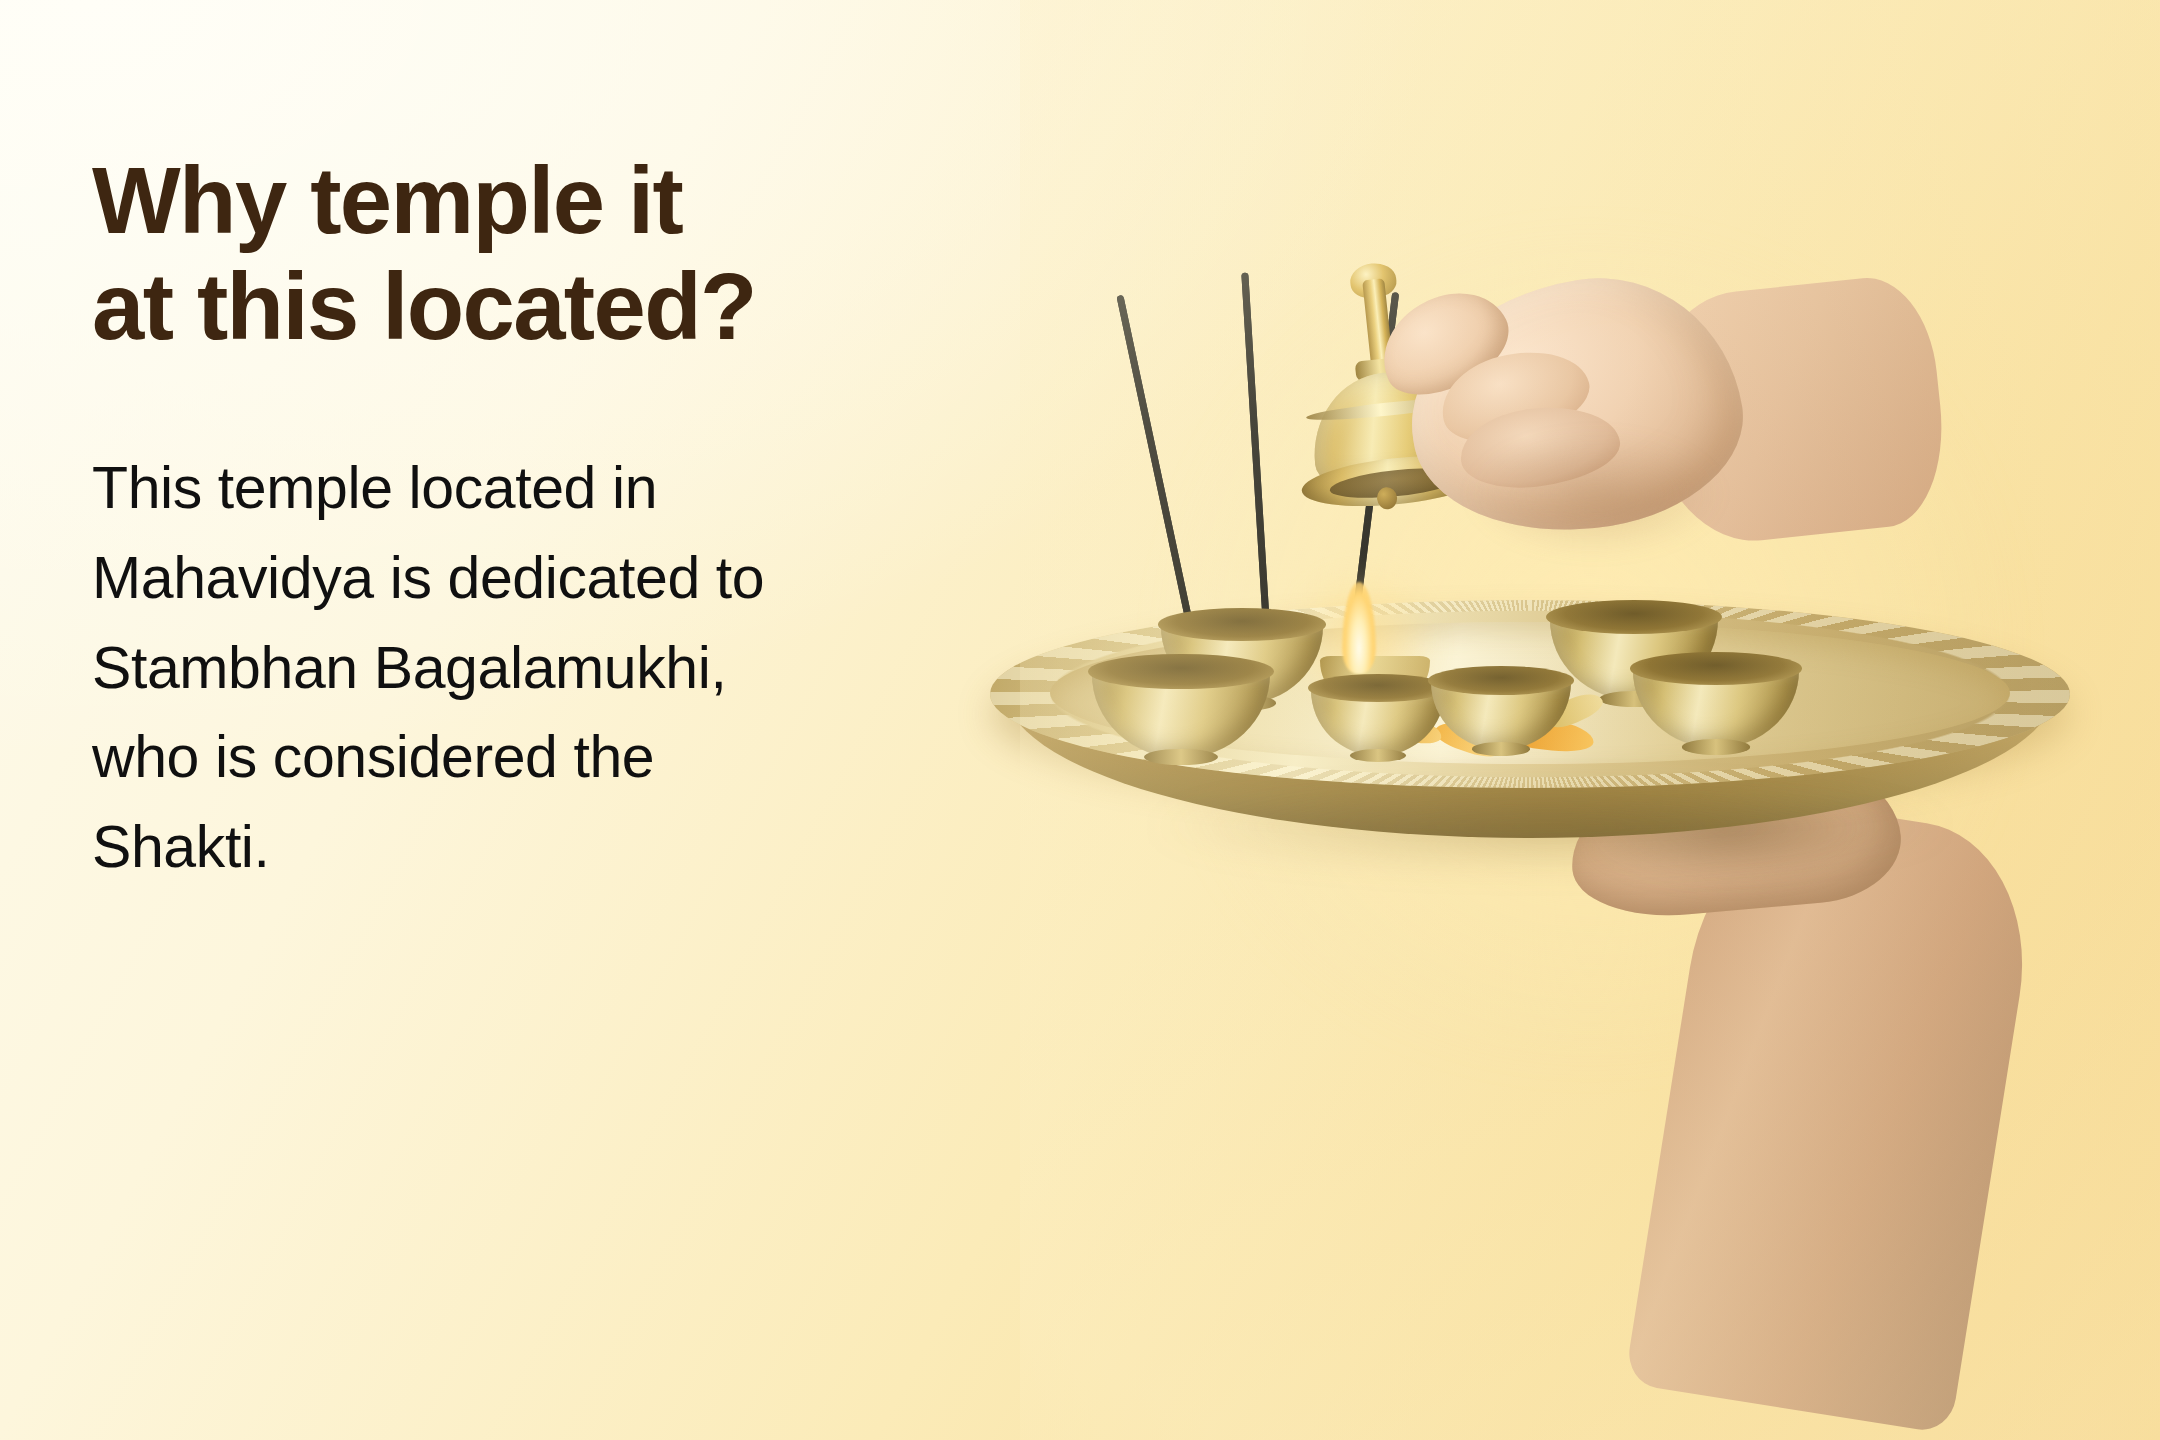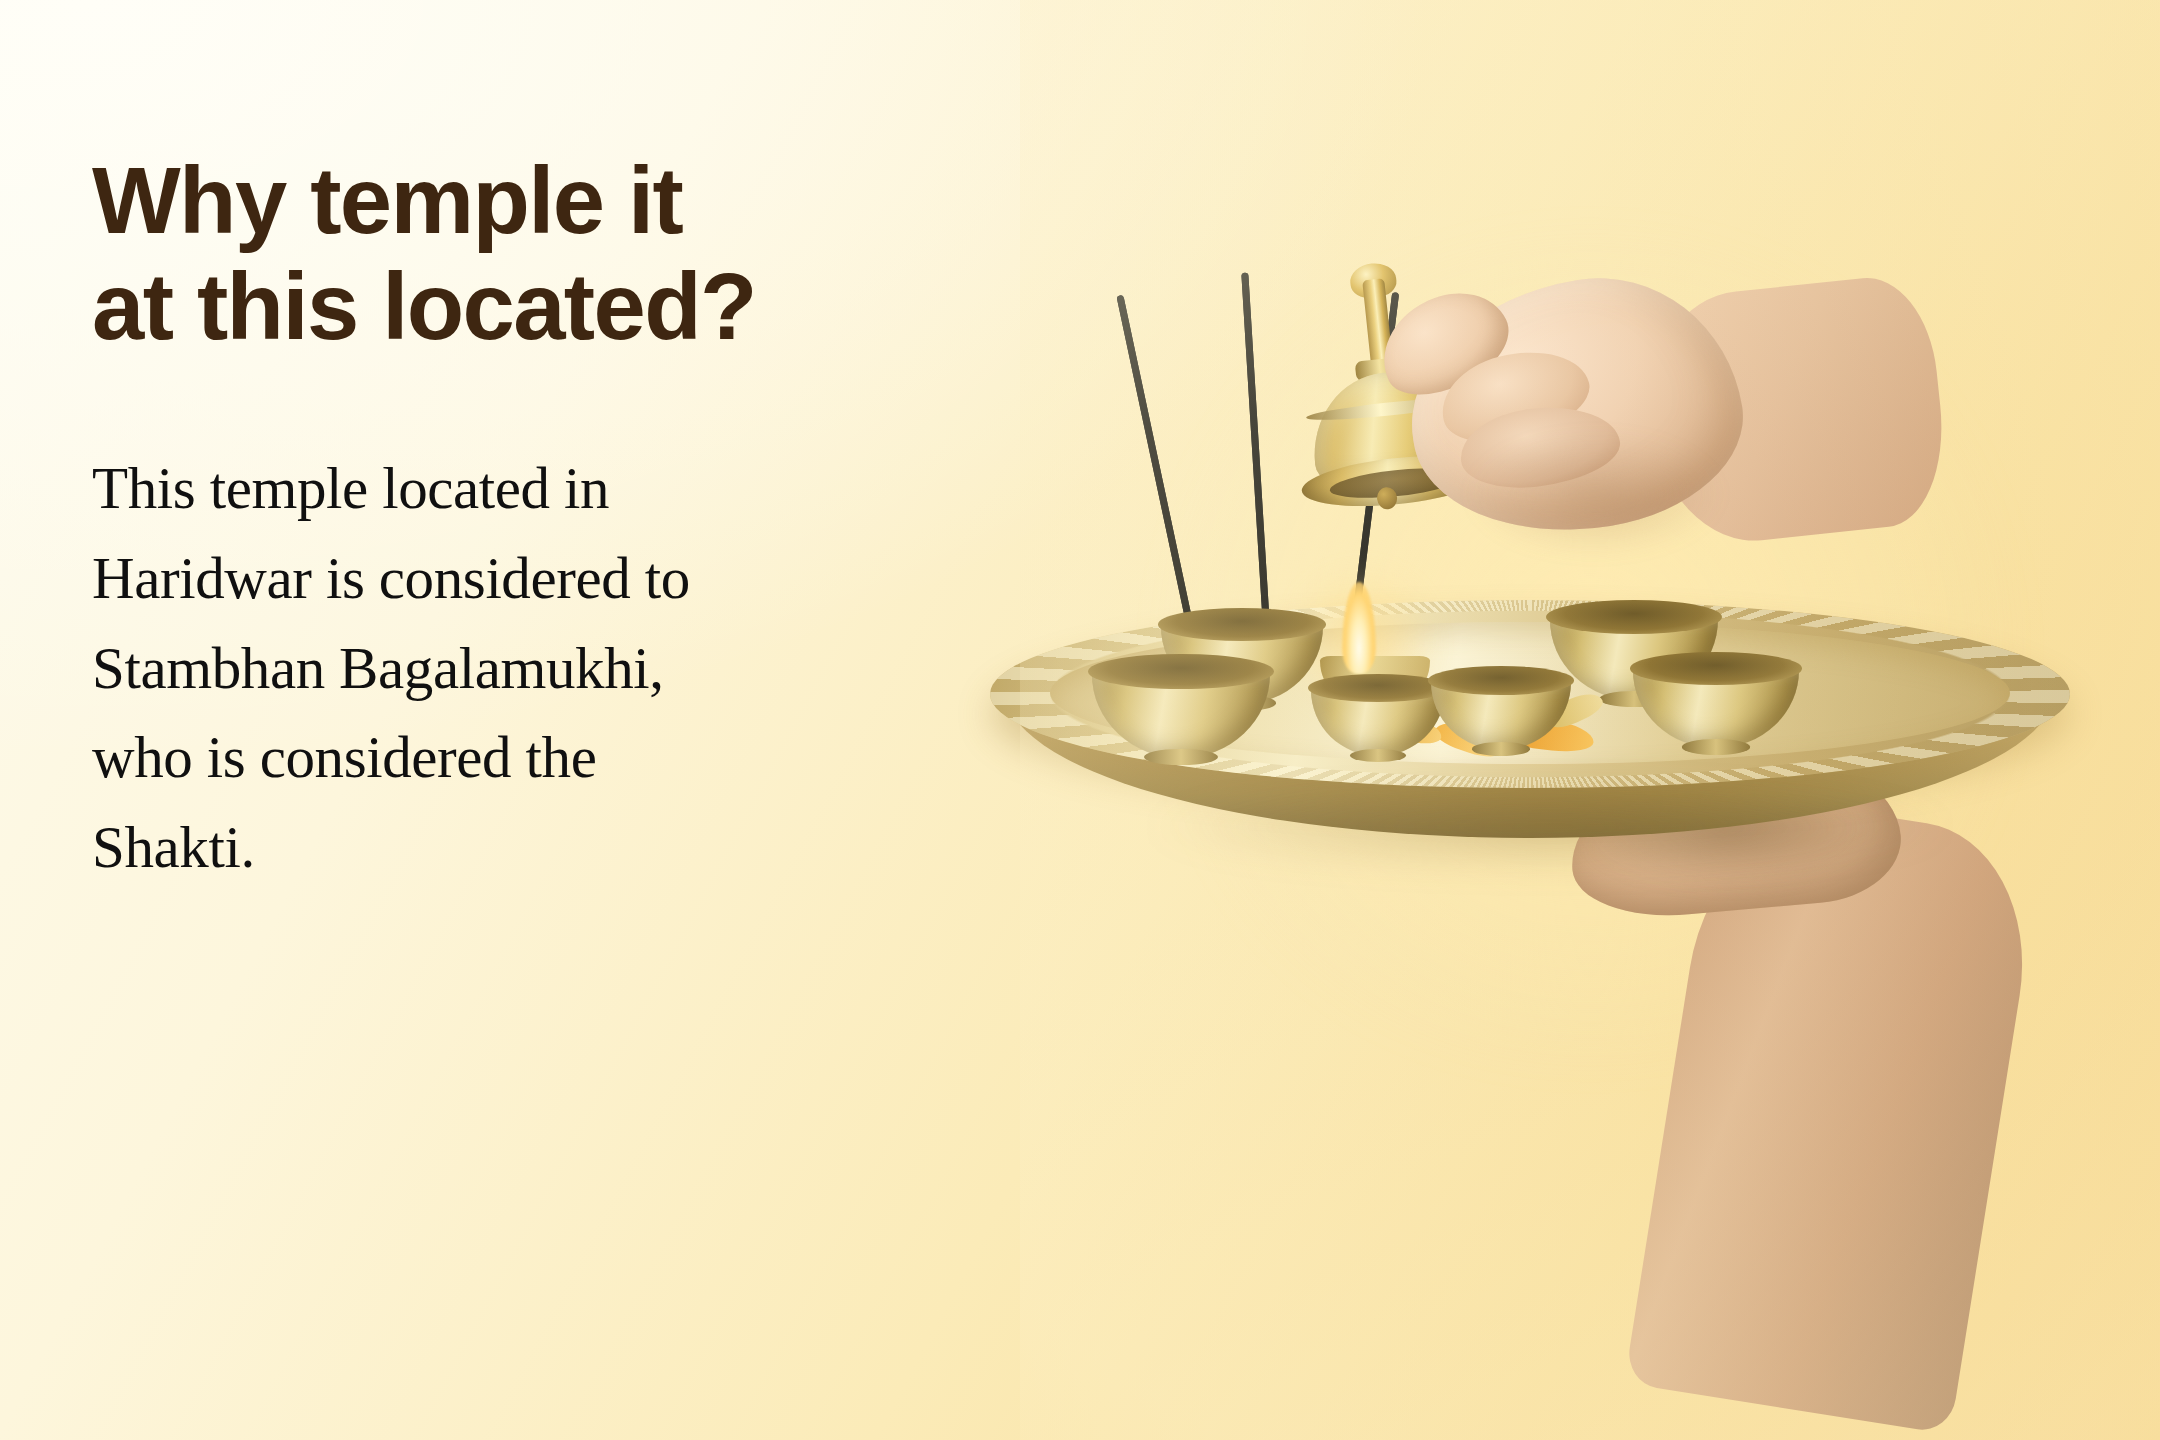--- a/index.html
+++ b/index.html
@@ -22,21 +22,21 @@
     letter-spacing:-1.6px;color:#3E2611;margin:0;
     font-family:"Liberation Sans", sans-serif;
   }
   .headline .hl-line{display:block;white-space:nowrap;}
   .body-copy{
     margin:0;padding-top:84px;
     font-size:59px;line-height:1.52;font-weight:400;
     letter-spacing:-0.4px;color:#101010;
     font-family:"Liberation Sans", sans-serif;
   }
-  .body-copy .bd-line{display:block;white-space:nowrap;font-family:Liberation Serif, serif;}
+  .body-copy .bd-line{display:block;white-space:nowrap;}
 
   
   .photo{position:absolute;left:1020px;top:0;width:1140px;height:1440px;}
 
   
   .glow{
     position:absolute;left:120px;top:250px;width:900px;height:800px;border-radius:50%;
     background:radial-gradient(circle at 50% 50%, rgba(255,236,178,.85) 0%, rgba(255,231,165,0) 70%);
     filter:blur(26px);
   }
@@ -252,21 +252,21 @@
 
   <div class="text-col">
 
     <h1 class="headline">
       <span class="hl-line">Why temple it</span>
       <span class="hl-line">at this located?</span>
     </h1>
 
     <p class="body-copy">
       <span class="bd-line">This temple located in</span>
-      <span class="bd-line">Haridwar is considered to</span>
+      <span class="bd-line">Mahavidya is dedicated to</span>
       <span class="bd-line">Stambhan Bagalamukhi,</span>
       <span class="bd-line">who is considered the</span>
       <span class="bd-line">Shakti.</span>
     </p>
 
   </div>
 
   <div class="photo">
 
     <div class="glow"></div>

